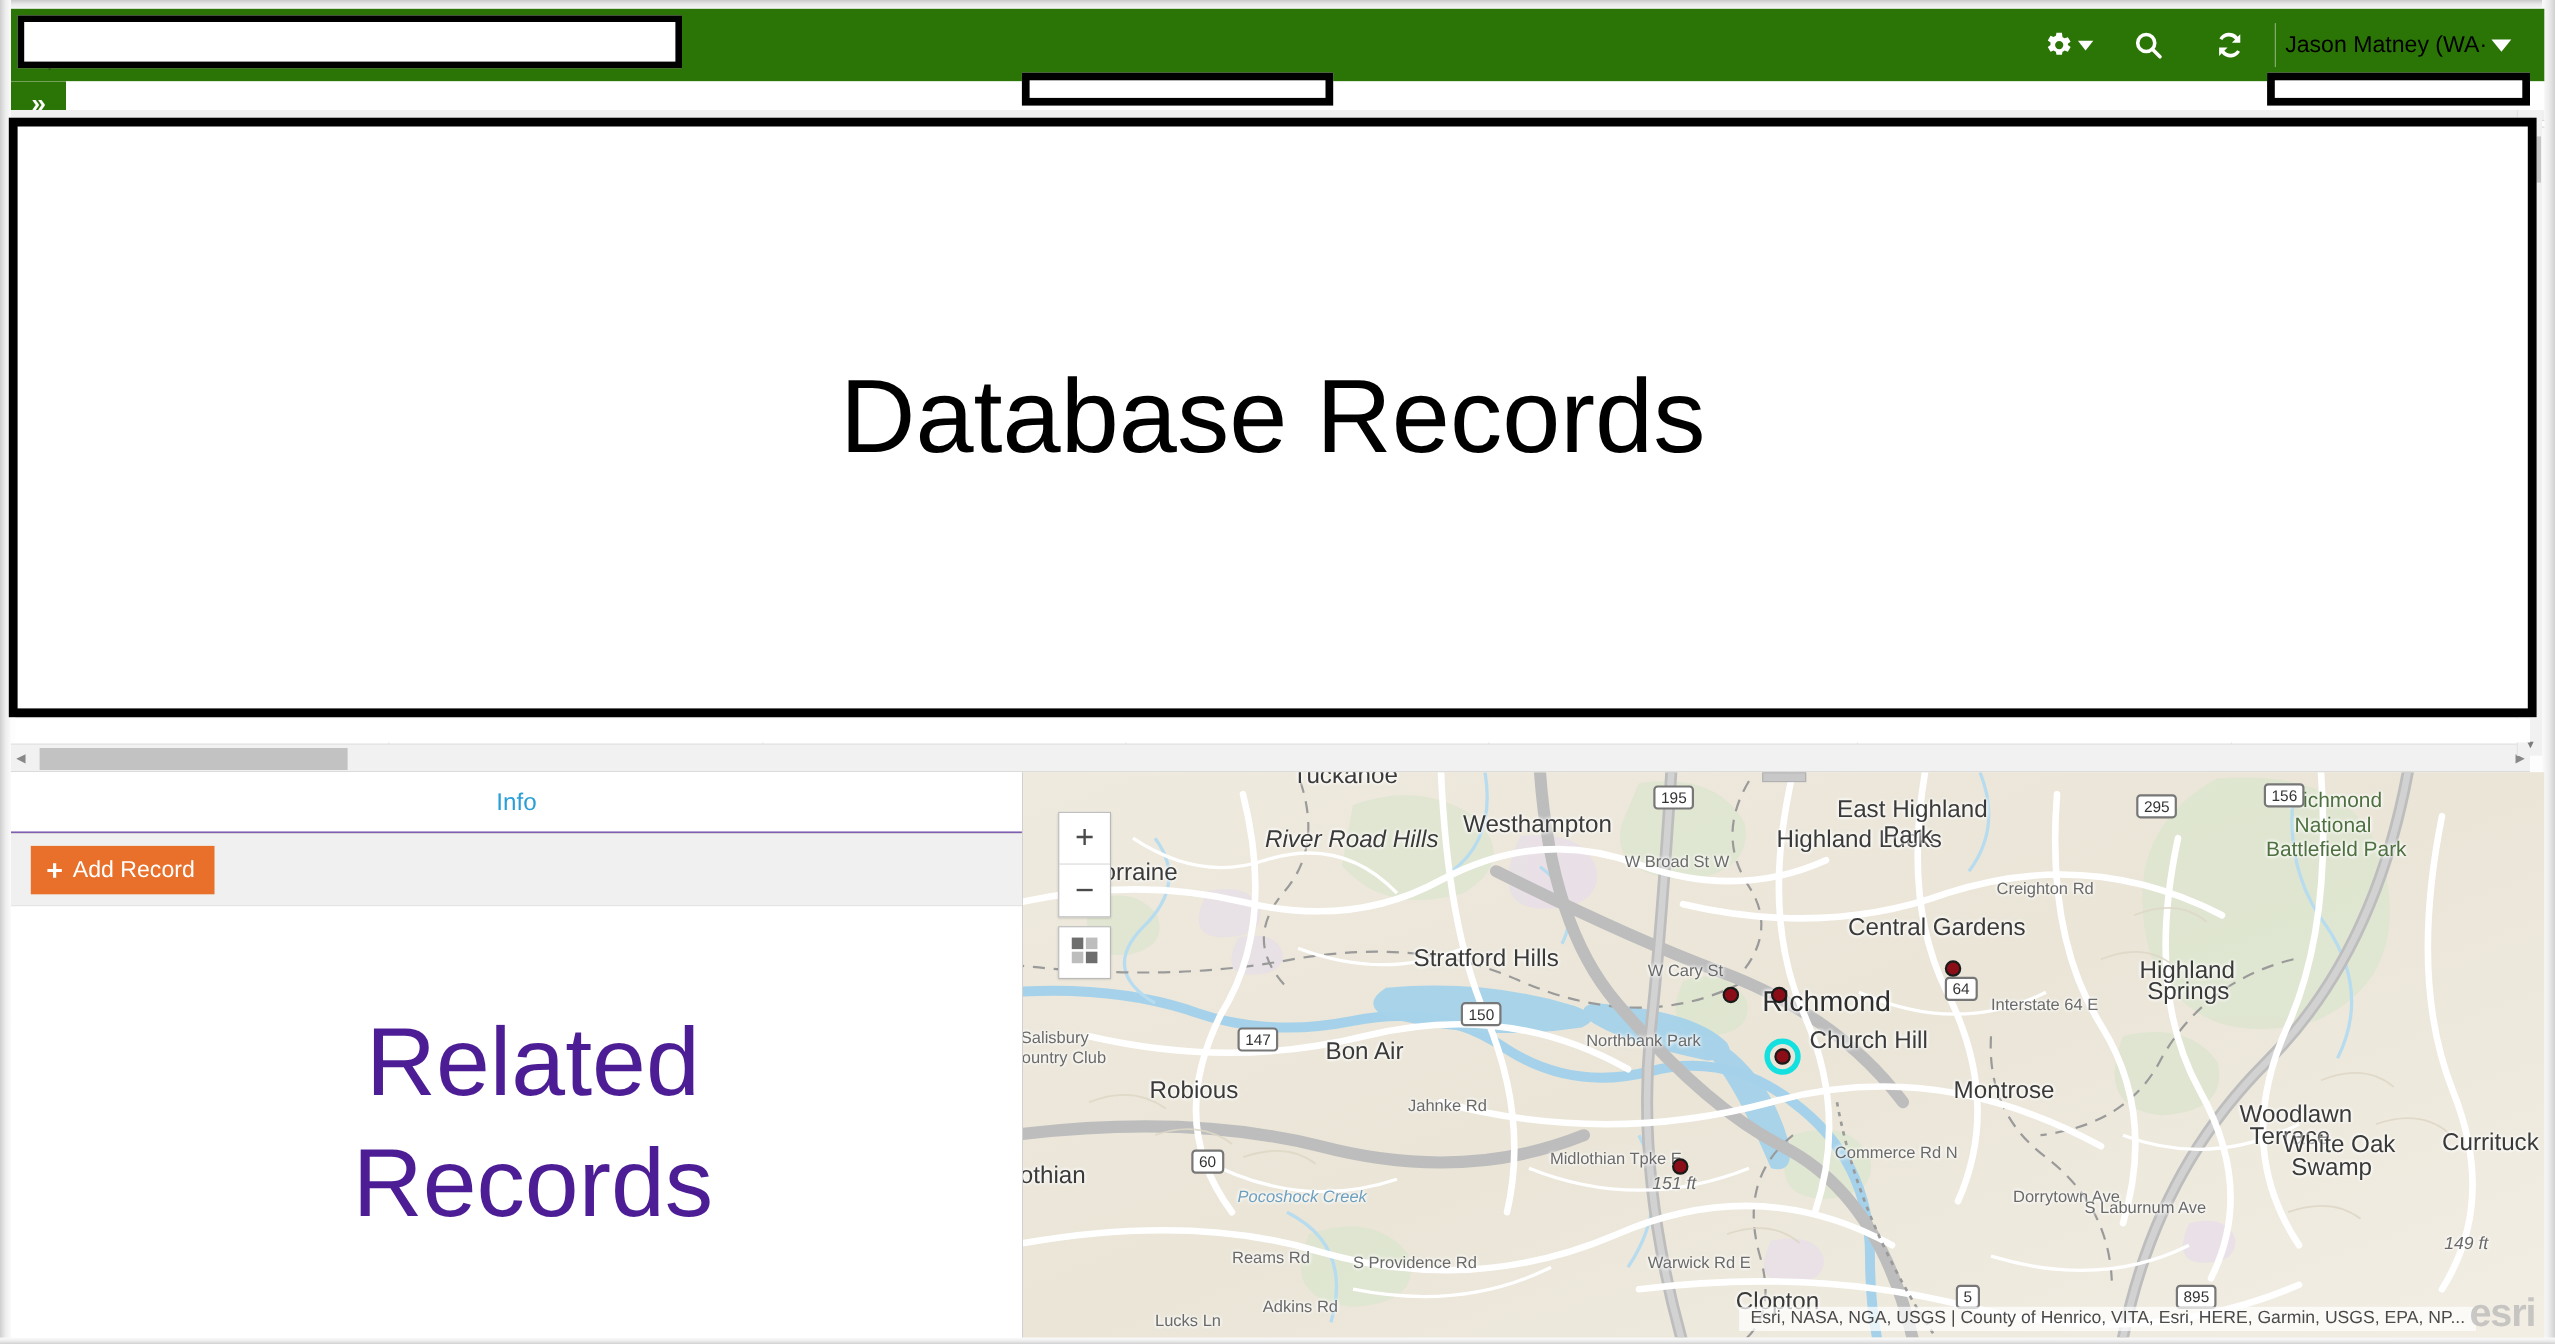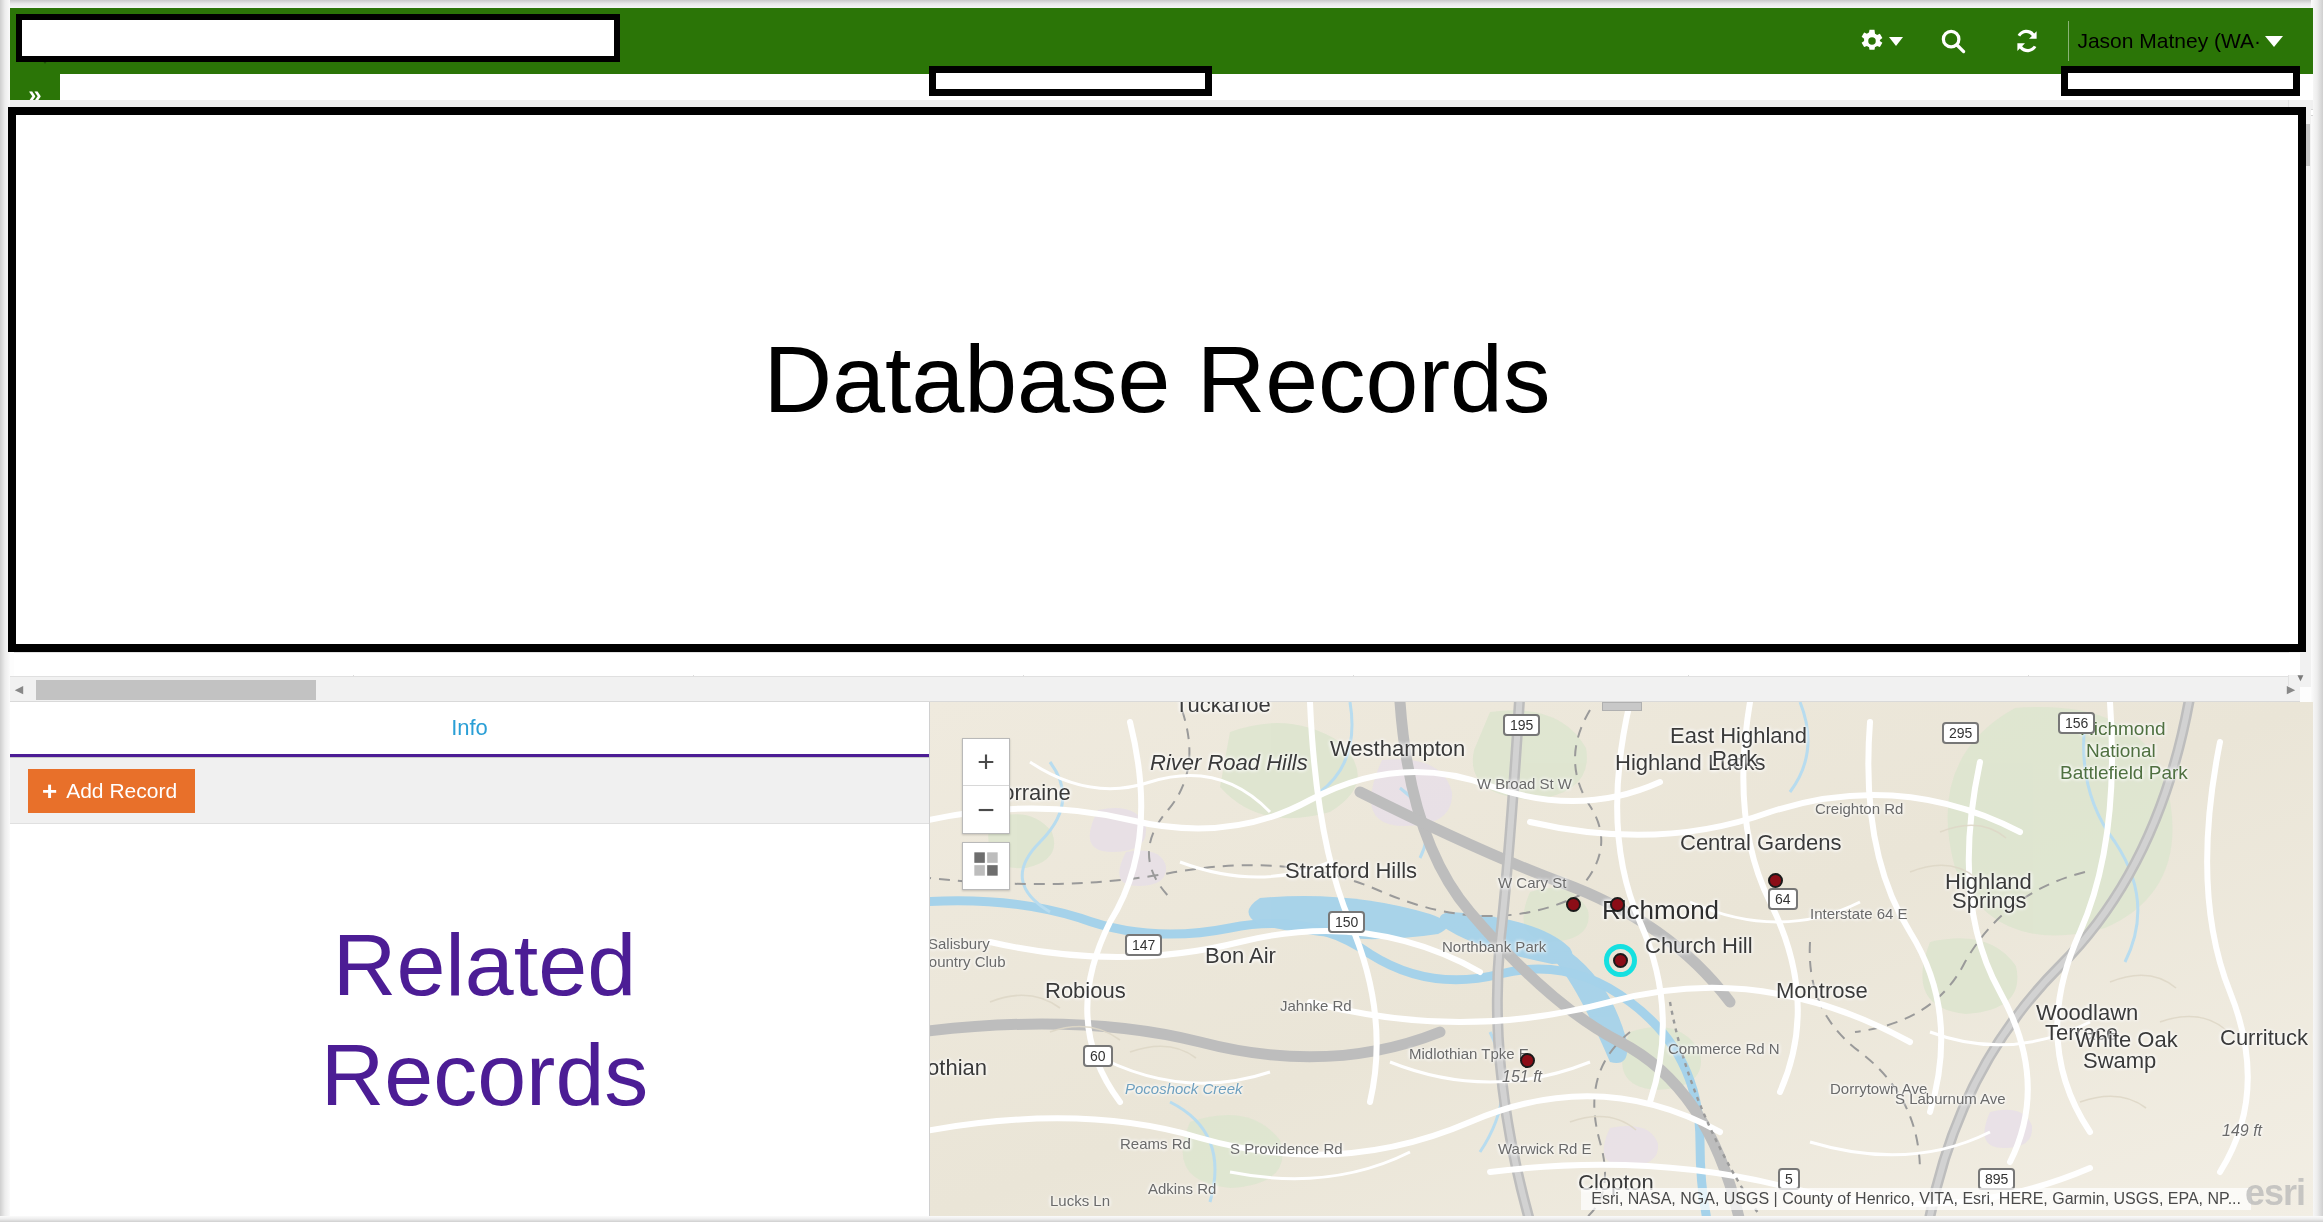--- a/index.html
+++ b/index.html
@@ -239,21 +239,21 @@
   .tab {
     flex: 1;
     display: flex; align-items: center; justify-content: center;
     font-size: 22px;
     cursor: pointer;
     position: relative;
   }
   .tab.active {
     color: #2a9fd6;
     background: #ffffff;
-    border-bottom: 3px solid #4c1d95;
+    border-bottom: 1px solid #4c1d95;
   }
   .tab.inactive {
     color: #555555;
     background: #efefef;
     border-left: 1px solid #c8c8c8;
     border-right: 1px solid #c8c8c8;
     border-top: 1px solid #dcdcdc;
   }
 
   

